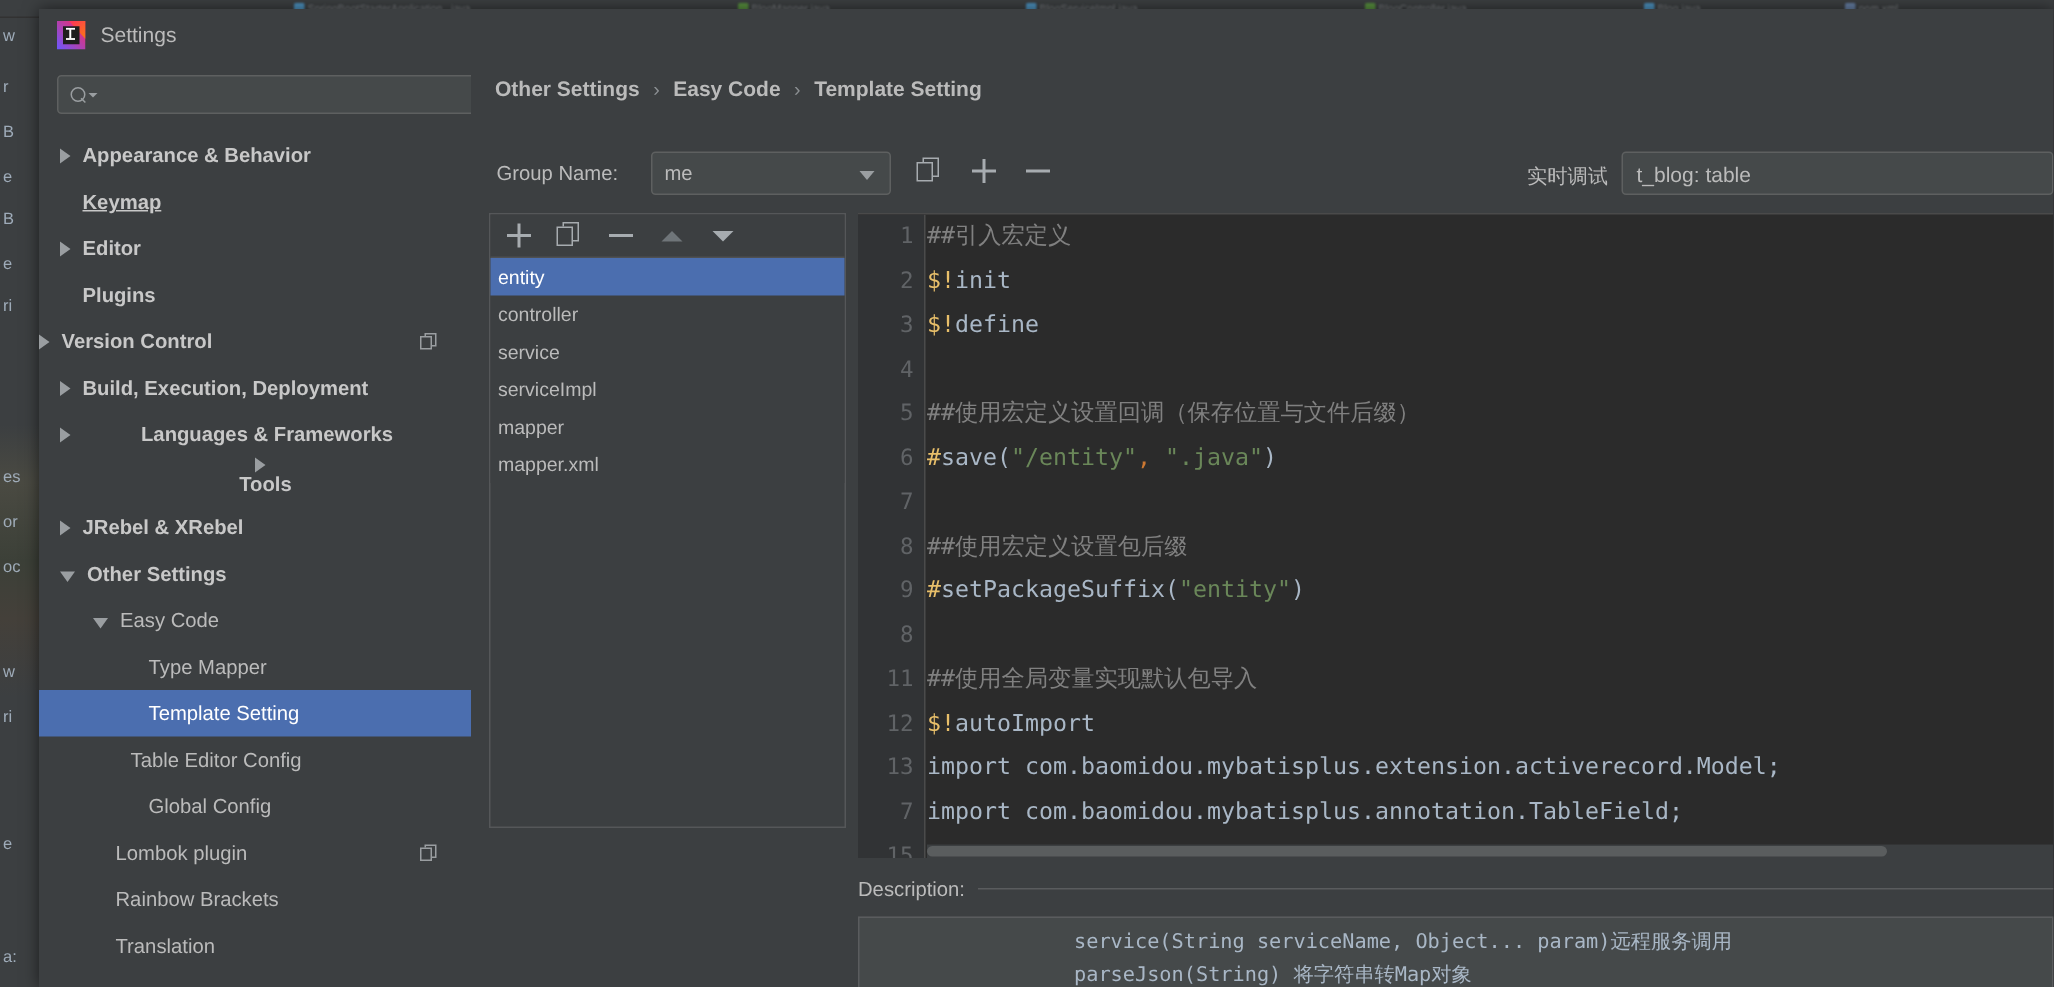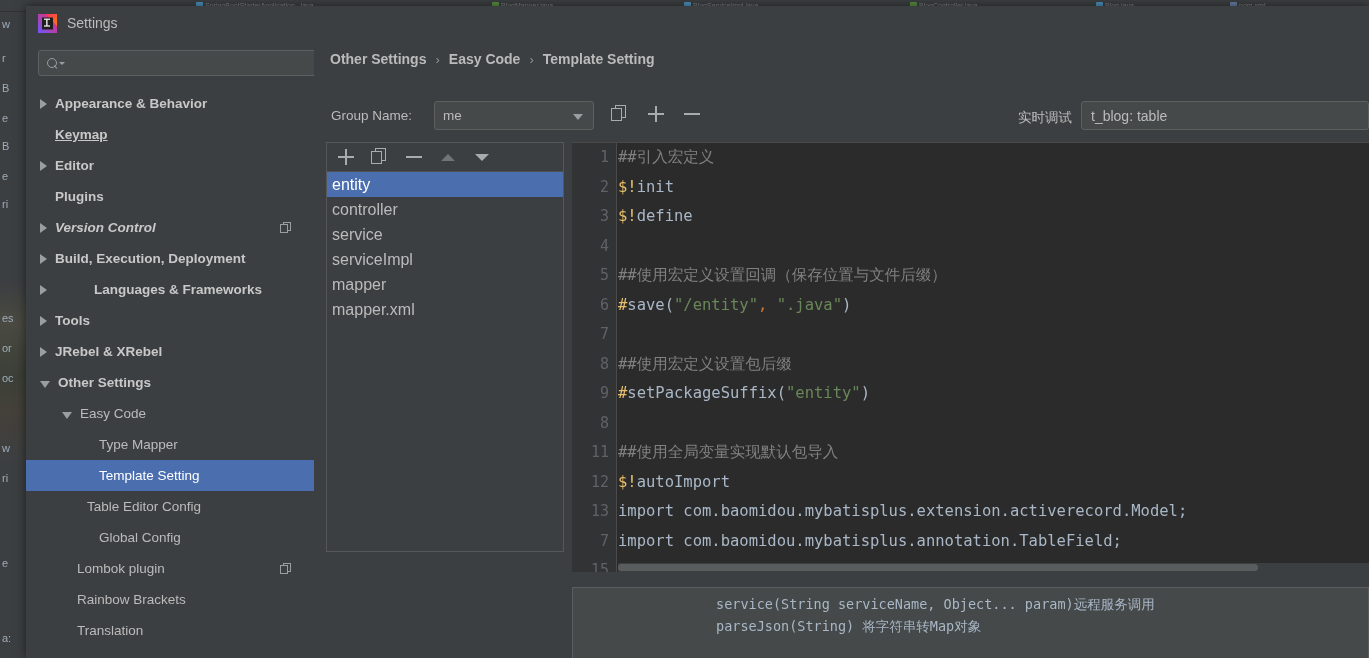--- a/index.html
+++ b/index.html
@@ -155,21 +155,21 @@
     content:""; position:absolute; left:3px; top:8px; width:0; height:0;
     border-left:7px solid transparent; border-right:7px solid transparent; border-bottom:7px solid #6f7579;
   }
   .ic-down::after {
     content:""; position:absolute; left:3px; top:8px; width:0; height:0;
     border-left:7px solid transparent; border-right:7px solid transparent; border-top:7px solid #a7acb0;
   }
   .tmpl-list { background: #3c3f41; }
   .tmpl-item {
     height: 25px; display: flex; align-items: center; padding-left: 5px;
-    font-size: 16px; color: #bbbbbb; cursor: default;
+    font-size: 13px; color: #bbbbbb; cursor: default;
   }
   .tmpl-item.selected { background: #4b6eaf; color: #ffffff; }
 
   
   .editor {
     position: absolute; left: 258px; top: 102px; width: 797px; height: 430px;
     background: #2b2b2b; overflow: hidden; border-top: 1px solid #4a4a4a;
   }
   .gutter {
     position: absolute; left: 0; top: 0; width: 45px; height: 430px;
@@ -284,37 +284,37 @@
             <span>Keymap</span>
           </div>
           <div class="tree-row bold" style="padding-left: 14px;">
             <span class="tw "></span>
             <span>Editor</span>
           </div>
           <div class="tree-row bold" style="padding-left: 14px;">
             <span class="tw none"></span>
             <span>Plugins</span>
           </div>
-          <div class="tree-row bold" style="padding-left: 14px; font-style: italic;">
+          <div class="tree-row bold" style="">
             <span class="tw "></span>
             <span>Version Control</span>
             <span class="copy-badge">
               <span class="b1"></span>
               <span class="b2"></span>
             </span>
           </div>
           <div class="tree-row bold" style="padding-left: 14px;">
             <span class="tw "></span>
             <span>Build, Execution, Deployment</span>
           </div>
           <div class="tree-row bold" style="padding-left: 14px; gap: 39px;">
             <span class="tw "></span>
             <span>Languages &amp; Frameworks</span>
           </div>
-          <div class="tree-row bold" style="padding-left: 14px;">
+          <div class="tree-row bold" style="padding-left: 14px; flex-direction: column;">
             <span class="tw "></span>
             <span>Tools</span>
           </div>
           <div class="tree-row bold" style="padding-left: 14px;">
             <span class="tw "></span>
             <span>JRebel &amp; XRebel</span>
           </div>
           <div class="tree-row bold" style="padding-left: 14px;">
             <span class="tw open"></span>
             <span>Other Settings</span>
@@ -439,18 +439,22 @@
             <div>7</div>
             <div>15</div>
           </div>
         <div class="code" id="codeArea"><div><span class="c-comment">##引入宏定义</span></div><div><span class="c-dollar">$!</span><span class="c-plain">init</span></div><div><span class="c-dollar">$!</span><span class="c-plain">define</span></div><div>&nbsp;</div><div><span class="c-comment">##使用宏定义设置回调（保存位置与文件后缀）</span></div><div><span class="c-dollar">#</span><span class="c-plain">save</span><span class="c-punct">(</span><span class="c-str">"/entity"</span><span class="c-kw">,</span><span class="c-punct"> </span><span class="c-str">".java"</span><span class="c-punct">)</span></div><div>&nbsp;</div><div><span class="c-comment">##使用宏定义设置包后缀</span></div><div><span class="c-dollar">#</span><span class="c-plain">setPackageSuffix</span><span class="c-punct">(</span><span class="c-str">"entity"</span><span class="c-punct">)</span></div><div>&nbsp;</div><div><span class="c-comment">##使用全局变量实现默认包导入</span></div><div><span class="c-dollar">$!</span><span class="c-plain">autoImport</span></div><div><span class="c-plain">import com.baomidou.mybatisplus.extension.activerecord.Model;</span></div><div><span class="c-plain">import com.baomidou.mybatisplus.annotation.TableField;</span></div><div><span class="c-plain">import lombok.Data;</span></div></div>
         <div class="code-hscroll">
             <i></i>
           </div>
       </div>
 
       <div class="desc-wrap">
+        <div class="desc-head">
+          <span class="lbl">Description:</span>
+          <span class="rule"></span>
+        </div>
         <div class="desc-box" id="descBox"><div>        service(String serviceName, Object... param)远程服务调用</div><div>        parseJson(String) 将字符串转Map对象</div></div>
       </div>
 
     </div>
   </div>
 </div>
 
 </body></html>

